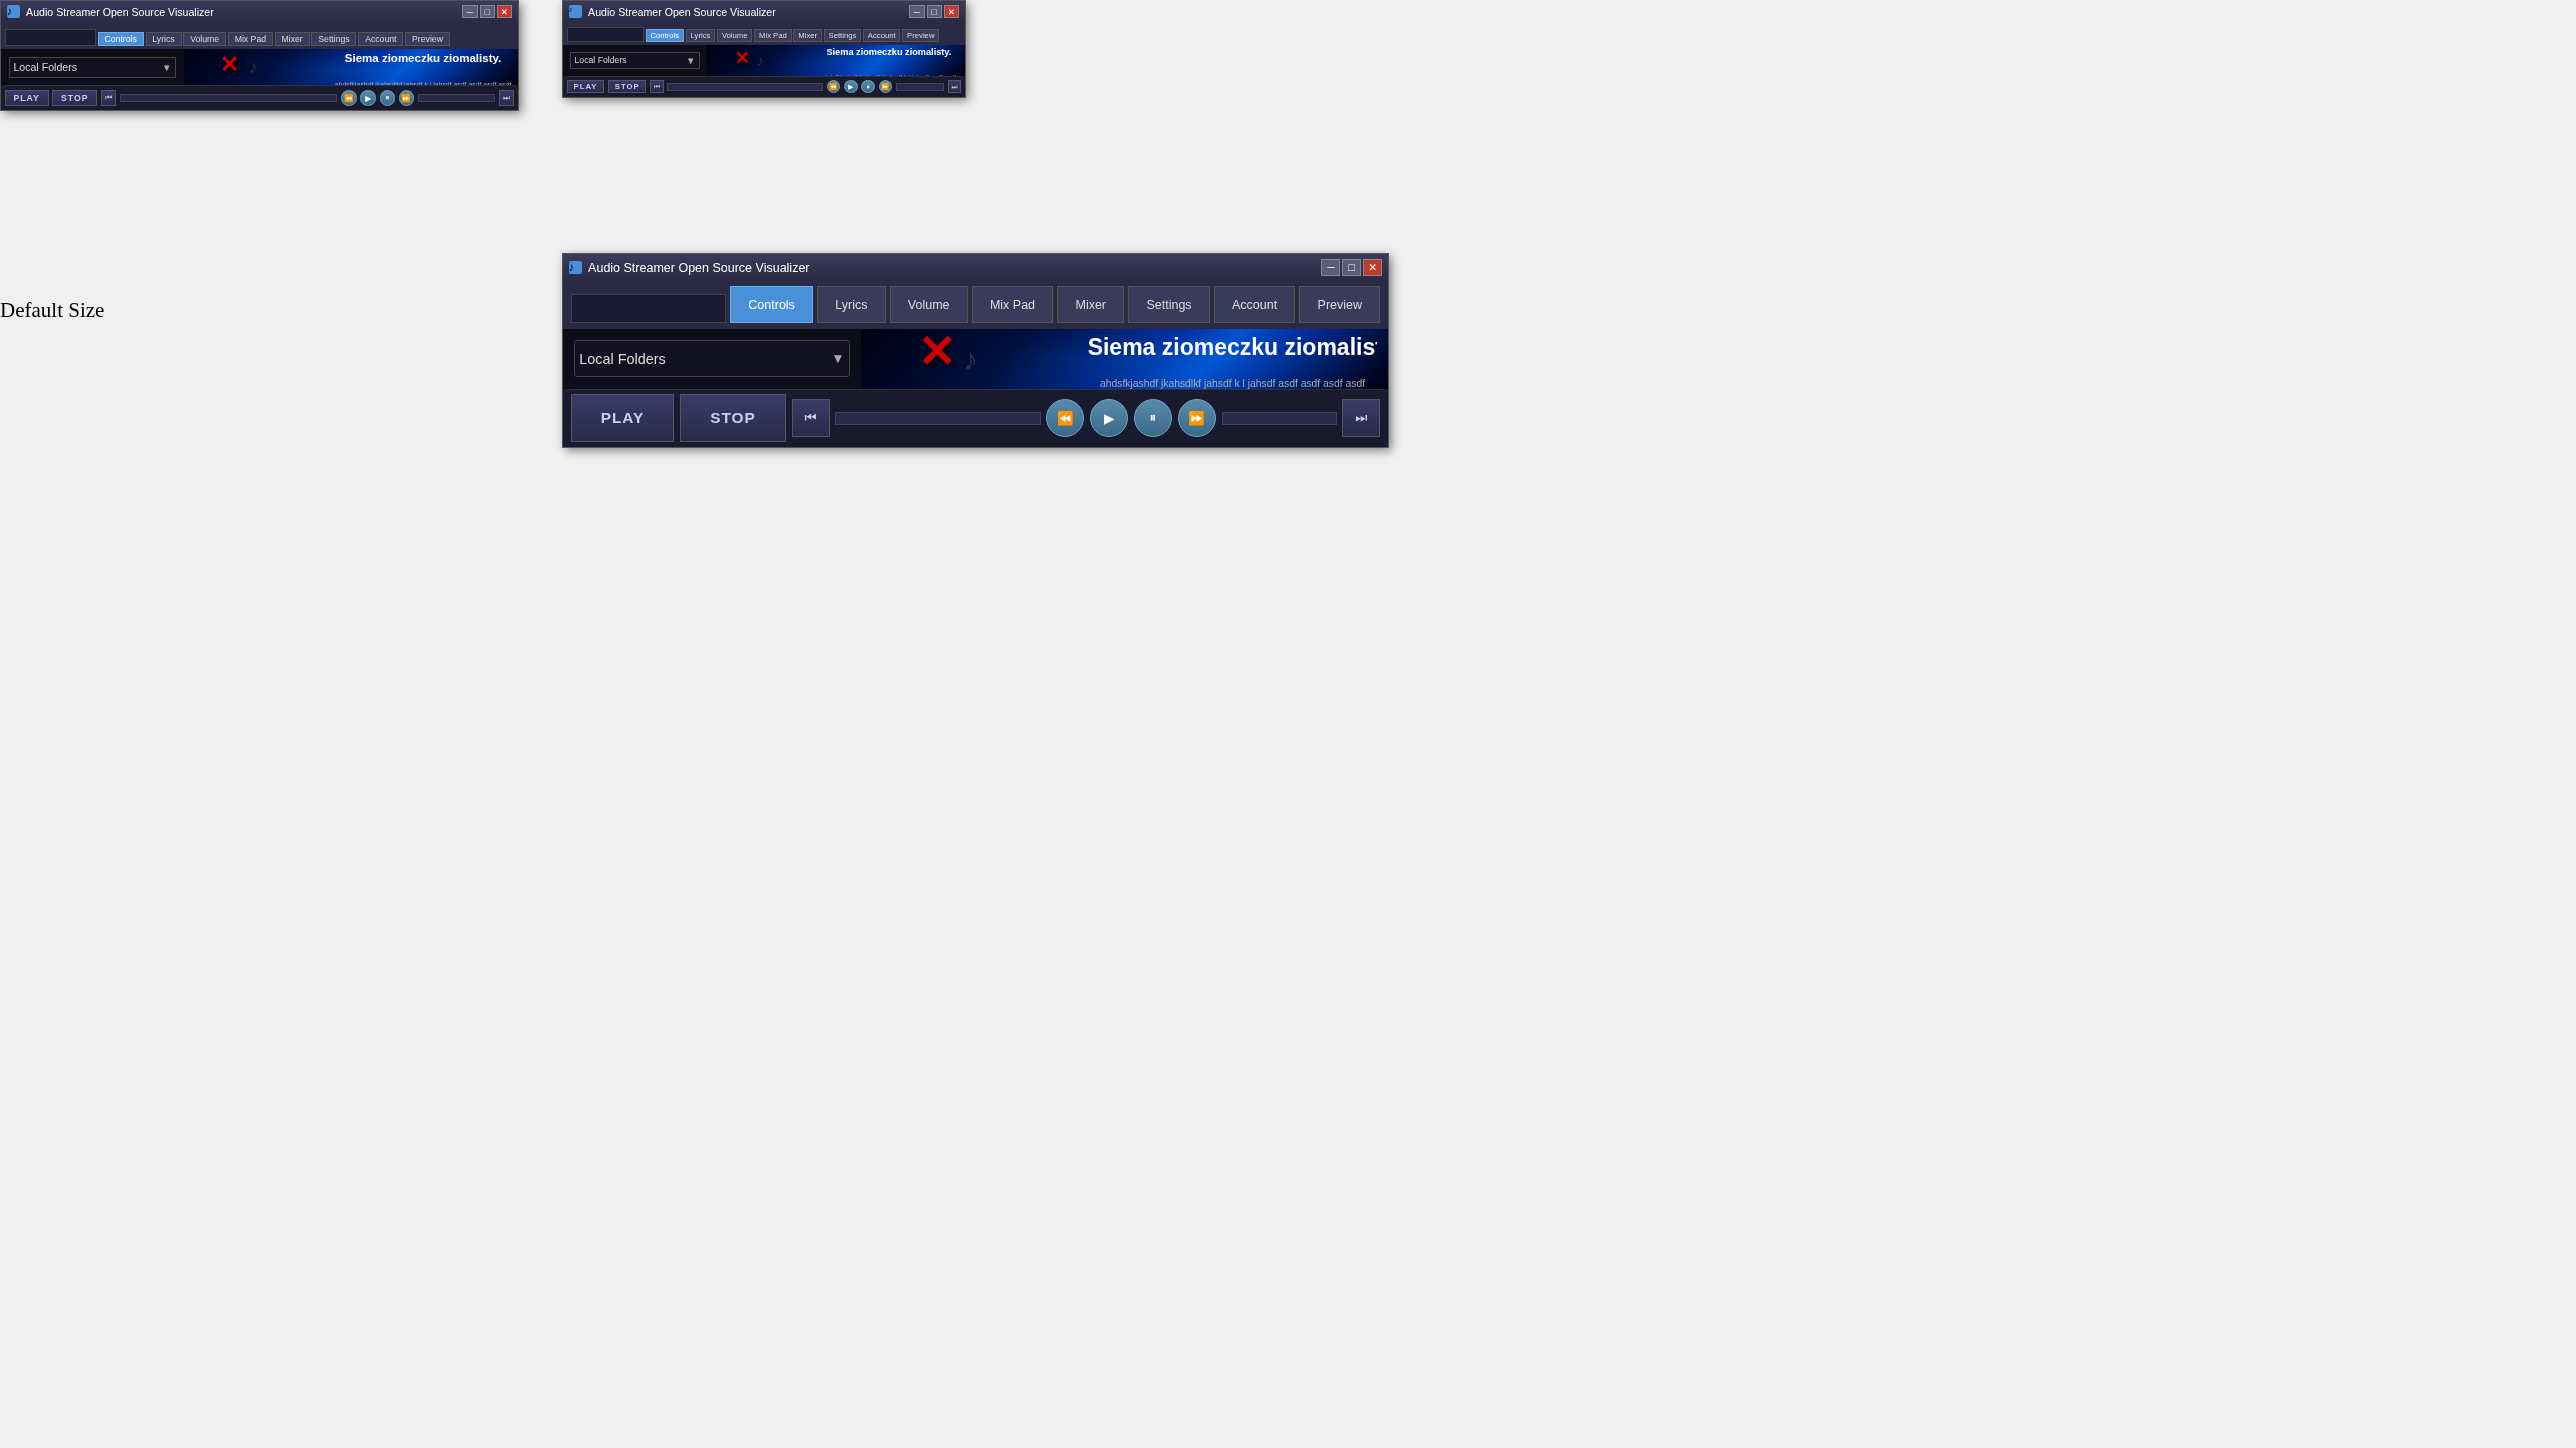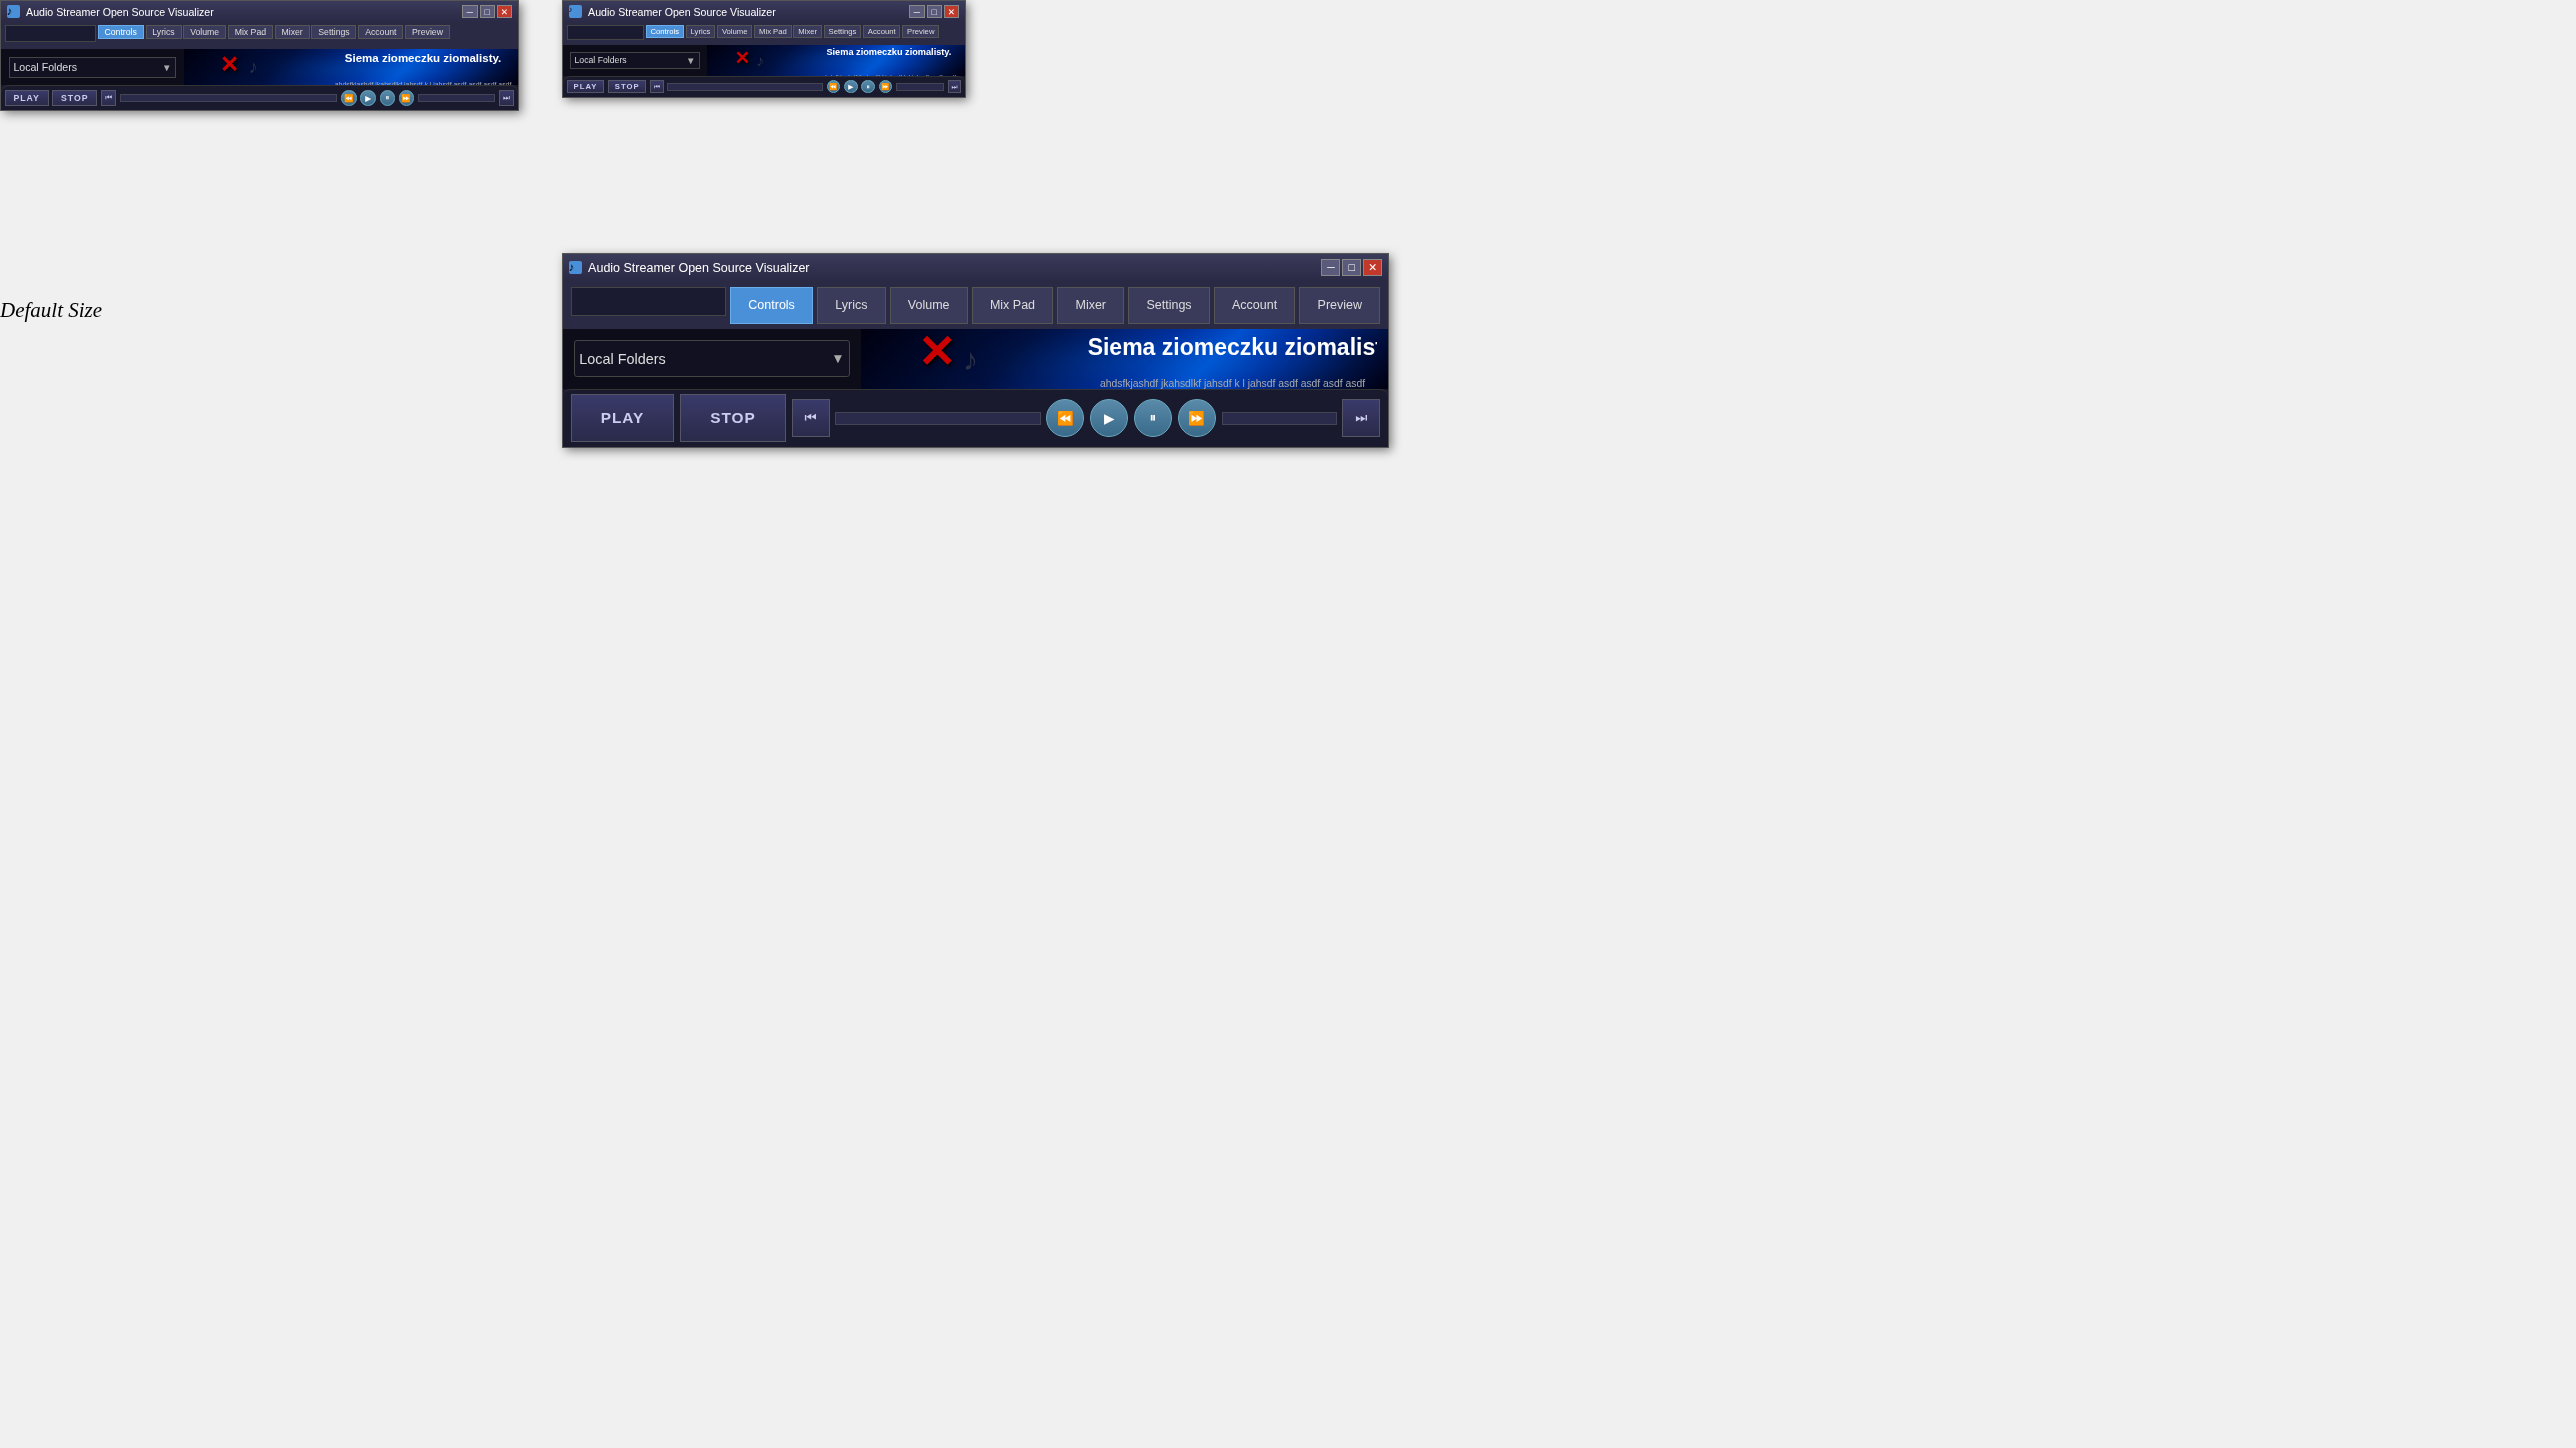--- a/index.html
+++ b/index.html
@@ -63,21 +63,21 @@
     }
 
     .titlebar-btn.close { background: #c0392b; }
     .titlebar-btn.max { background: #5a5a7a; }
     .titlebar-btn.min { background: #5a5a7a; }
 
     
     .tabbar {
       background: #2a2a45;
       display: flex;
-      align-items: flex-start;
+      align-items: flex-end;
       padding: 2.9px 3.8px;
       gap: 1.9px;
     }
 
     .search-area {
       background: #1a1a30;
       border: 1px solid #444;
       height: 19px;
       flex: 1;
       max-width: 115px;
@@ -363,21 +363,20 @@
     #win3 .transport-btn { width: 38px; height: 38px; font-size: 13.5px; }
     #win3 .skip-btn { width: 38px; height: 38px; font-size: 13.5px; }
     #win3 .progress-bar { height: 13.5px; }
 
     
     .default-size-label {
       position: absolute;
       left: 0;
       top: 298px;
       font-size: 21px;
-      font-style: italic;
       color: #000;
       font-family: serif;
     }
 
     .window-body {
       display: flex;
       flex-direction: column;
     }
 
     .folder-select-wrapper {

